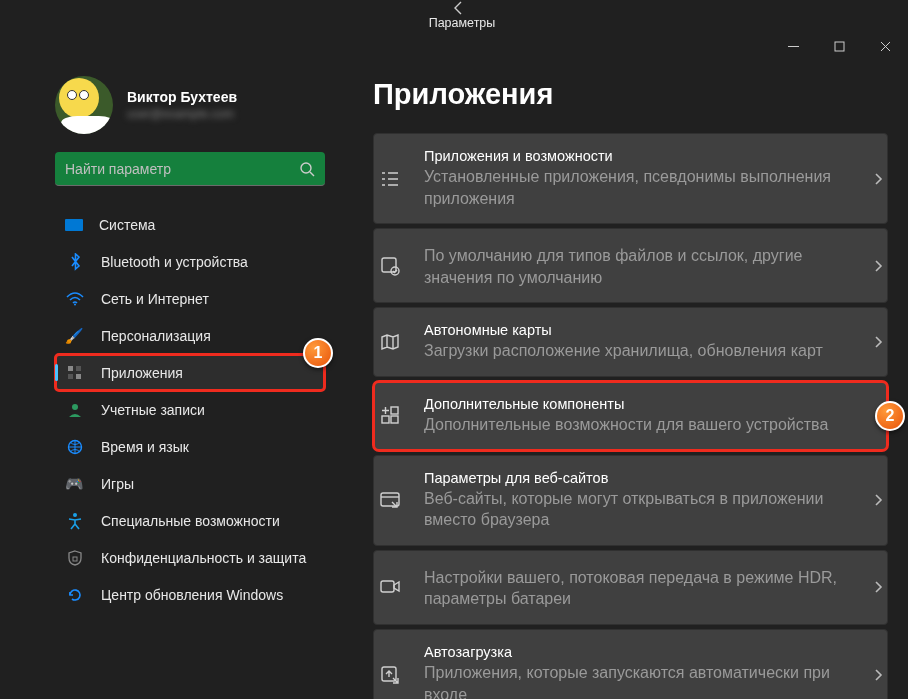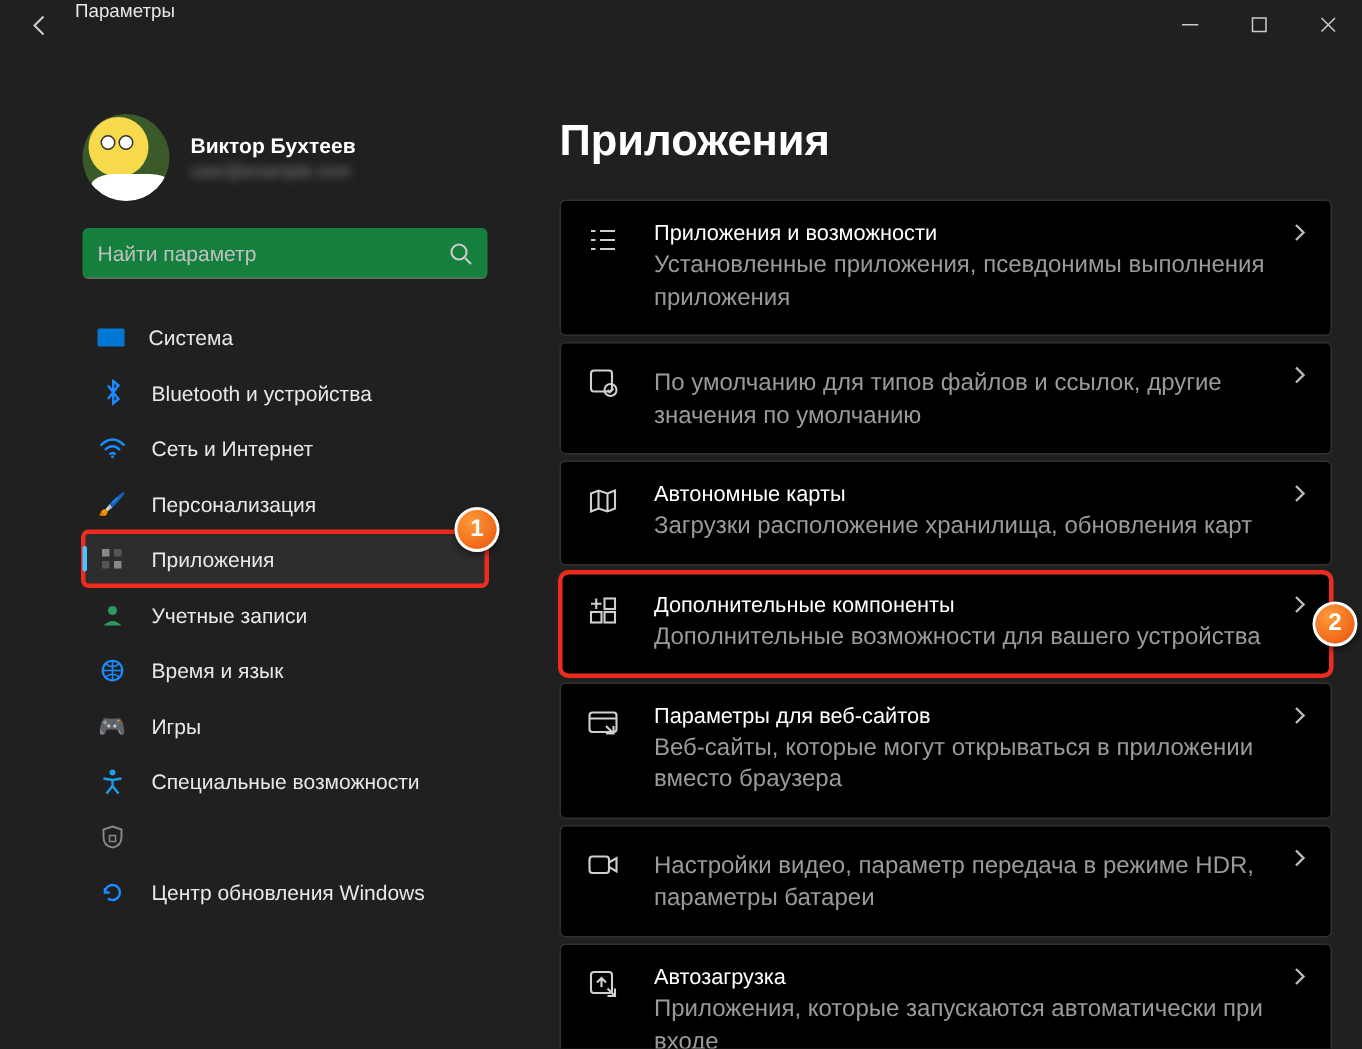--- a/index.html
+++ b/index.html
@@ -1,20 +1,20 @@
 <!DOCTYPE html>
 <html><head>
 <meta charset="utf-8">
 <style>
   * { box-sizing: border-box; margin: 0; padding: 0; }
   html, body { width: 908px; height: 699px; overflow: hidden; font-family: "Segoe UI", Arial, sans-serif; }
   body { background: #202020; color: #fff; }
 
   
-  .titlebar { display: flex; align-items: flex-start; height: 44px; padding-left: 10px; }
+  .titlebar { display: flex; align-items: center; height: 44px; padding-left: 10px; flex-direction: column; }
   .titlebar .back { width: 34px; height: 34px; display:flex; align-items:center; justify-content:center; cursor:pointer; }
   .titlebar .title { font-size: 12.5px; color: #e8e8e8; margin-left: 6px; }
   .winbtns { margin-left: auto; display:flex; }
   .winbtn { width: 46px; height: 32px; display:flex; align-items:center; justify-content:center; cursor:pointer; }
   .winbtn svg { stroke:#ccc; stroke-width:1; fill:none; }
 
   
   .content { display:flex; padding: 0 0 0 0; }
   .sidebar { width: 312px; padding: 0 12px 0 30px; margin-left: 25px; }
   .main { flex:1; padding: 0 20px 0 36px; }
@@ -38,21 +38,21 @@
   .nav { list-style:none; }
   .nav li { display:flex; align-items:center; height:37px; padding:0 10px; border-radius:4px; cursor:pointer; font-size:14px; color:#e8e8e8; position:relative;}
   .nav li.active { background:#2d2d2d; }
   .nav li.active::before { content:""; position:absolute; left:0; top:10px; bottom:10px; width:3px; background:#4cc2ff; border-radius:2px;}
   .nav .nicon { width:20px; height:20px; margin-right:16px; display:flex; align-items:center; justify-content:center; font-size:15px; flex-shrink:0;}
 
   
   .main h1 { font-size: 29px; font-weight:600; margin: 34px 0 22px 0; }
 
   
-  .card { display:flex; background:#000000; border:1px solid #303030; border-radius:4px; padding: 14px 16px; margin-bottom:4px; cursor:pointer; position:relative;}
+  .card { display:flex; align-items:center; background:#404040; border:1px solid #303030; border-radius:4px; padding: 14px 4px; margin-bottom:4px; cursor:pointer; position:relative;}
   .card .cicon { width:24px; height:24px; margin-right:22px; display:flex; align-items:center; justify-content:center; flex-shrink:0;}
   .card .ctexts { flex:1; min-width:0; }
   .card .ctitle { font-size:14.5px; color:#fff; }
   .card .csub { font-size:16px; color:#9a9a9a; margin-top:2px; line-height:1.35;}
   .card .chev { margin-left:10px; }
 
   
   .hl { outline: 3px solid #ef2b1e; outline-offset:-2px; border-radius:6px; }
   .badge { position:absolute; width:30px; height:30px; border-radius:50%; background: radial-gradient(circle at 35% 30%, #ff9a3a, #e8530a); border:2px solid #fff; box-shadow:0 2px 4px rgba(0,0,0,.5); display:flex; align-items:center; justify-content:center; color:#fff; font-weight:700; font-size:16px; z-index:10;}
   #b1 { top:-16px; right:-8px;}
@@ -183,20 +183,21 @@
           </span>
         <span>Специальные возможности</span>
       </li>
       <li>
         <span class="nicon">
             <svg width="14" height="16">
               <path d="M7 1 L13 3 V8 Q13 14 7 15 Q1 14 1 8 V3 Z" stroke="#888" stroke-width="1.3" fill="none"></path>
               <rect x="5" y="7" width="4" height="4" stroke="#888" fill="none"></rect>
             </svg>
           </span>
+        <span>Конфиденциальность и защита</span>
       </li>
       <li>
         <span class="nicon">
             <svg width="16" height="16">
               <path d="M3 8 A5 5 0 1 1 5 12" stroke="#1a8cff" stroke-width="1.6" fill="none"></path>
               <path d="M3 5 V8 H6" stroke="#1a8cff" stroke-width="1.6" fill="none"></path>
             </svg>
           </span>
         <span>Центр обновления Windows</span>
       </li>
@@ -299,21 +300,21 @@
     </div>
 
     <div class="card">
       <span class="cicon">
           <svg width="22" height="22">
             <rect x="2" y="5" width="13" height="11" rx="2"></rect>
             <path d="M15 9l5-3v9l-5-3z"></path>
           </svg>
         </span>
       <div class="ctexts">
-        <div class="csub">Настройки видео, параметр передача в режиме HDR, параметры батареи</div>
+        <div class="csub">Настройки вашего, потоковая передача в режиме HDR, параметры батареи</div>
       </div>
       <span class="chev">
           <svg width="10" height="14">
             <path d="M3 2 L8 7 L3 12"></path>
           </svg>
         </span>
     </div>
 
     <div class="card">
       <span class="cicon">

